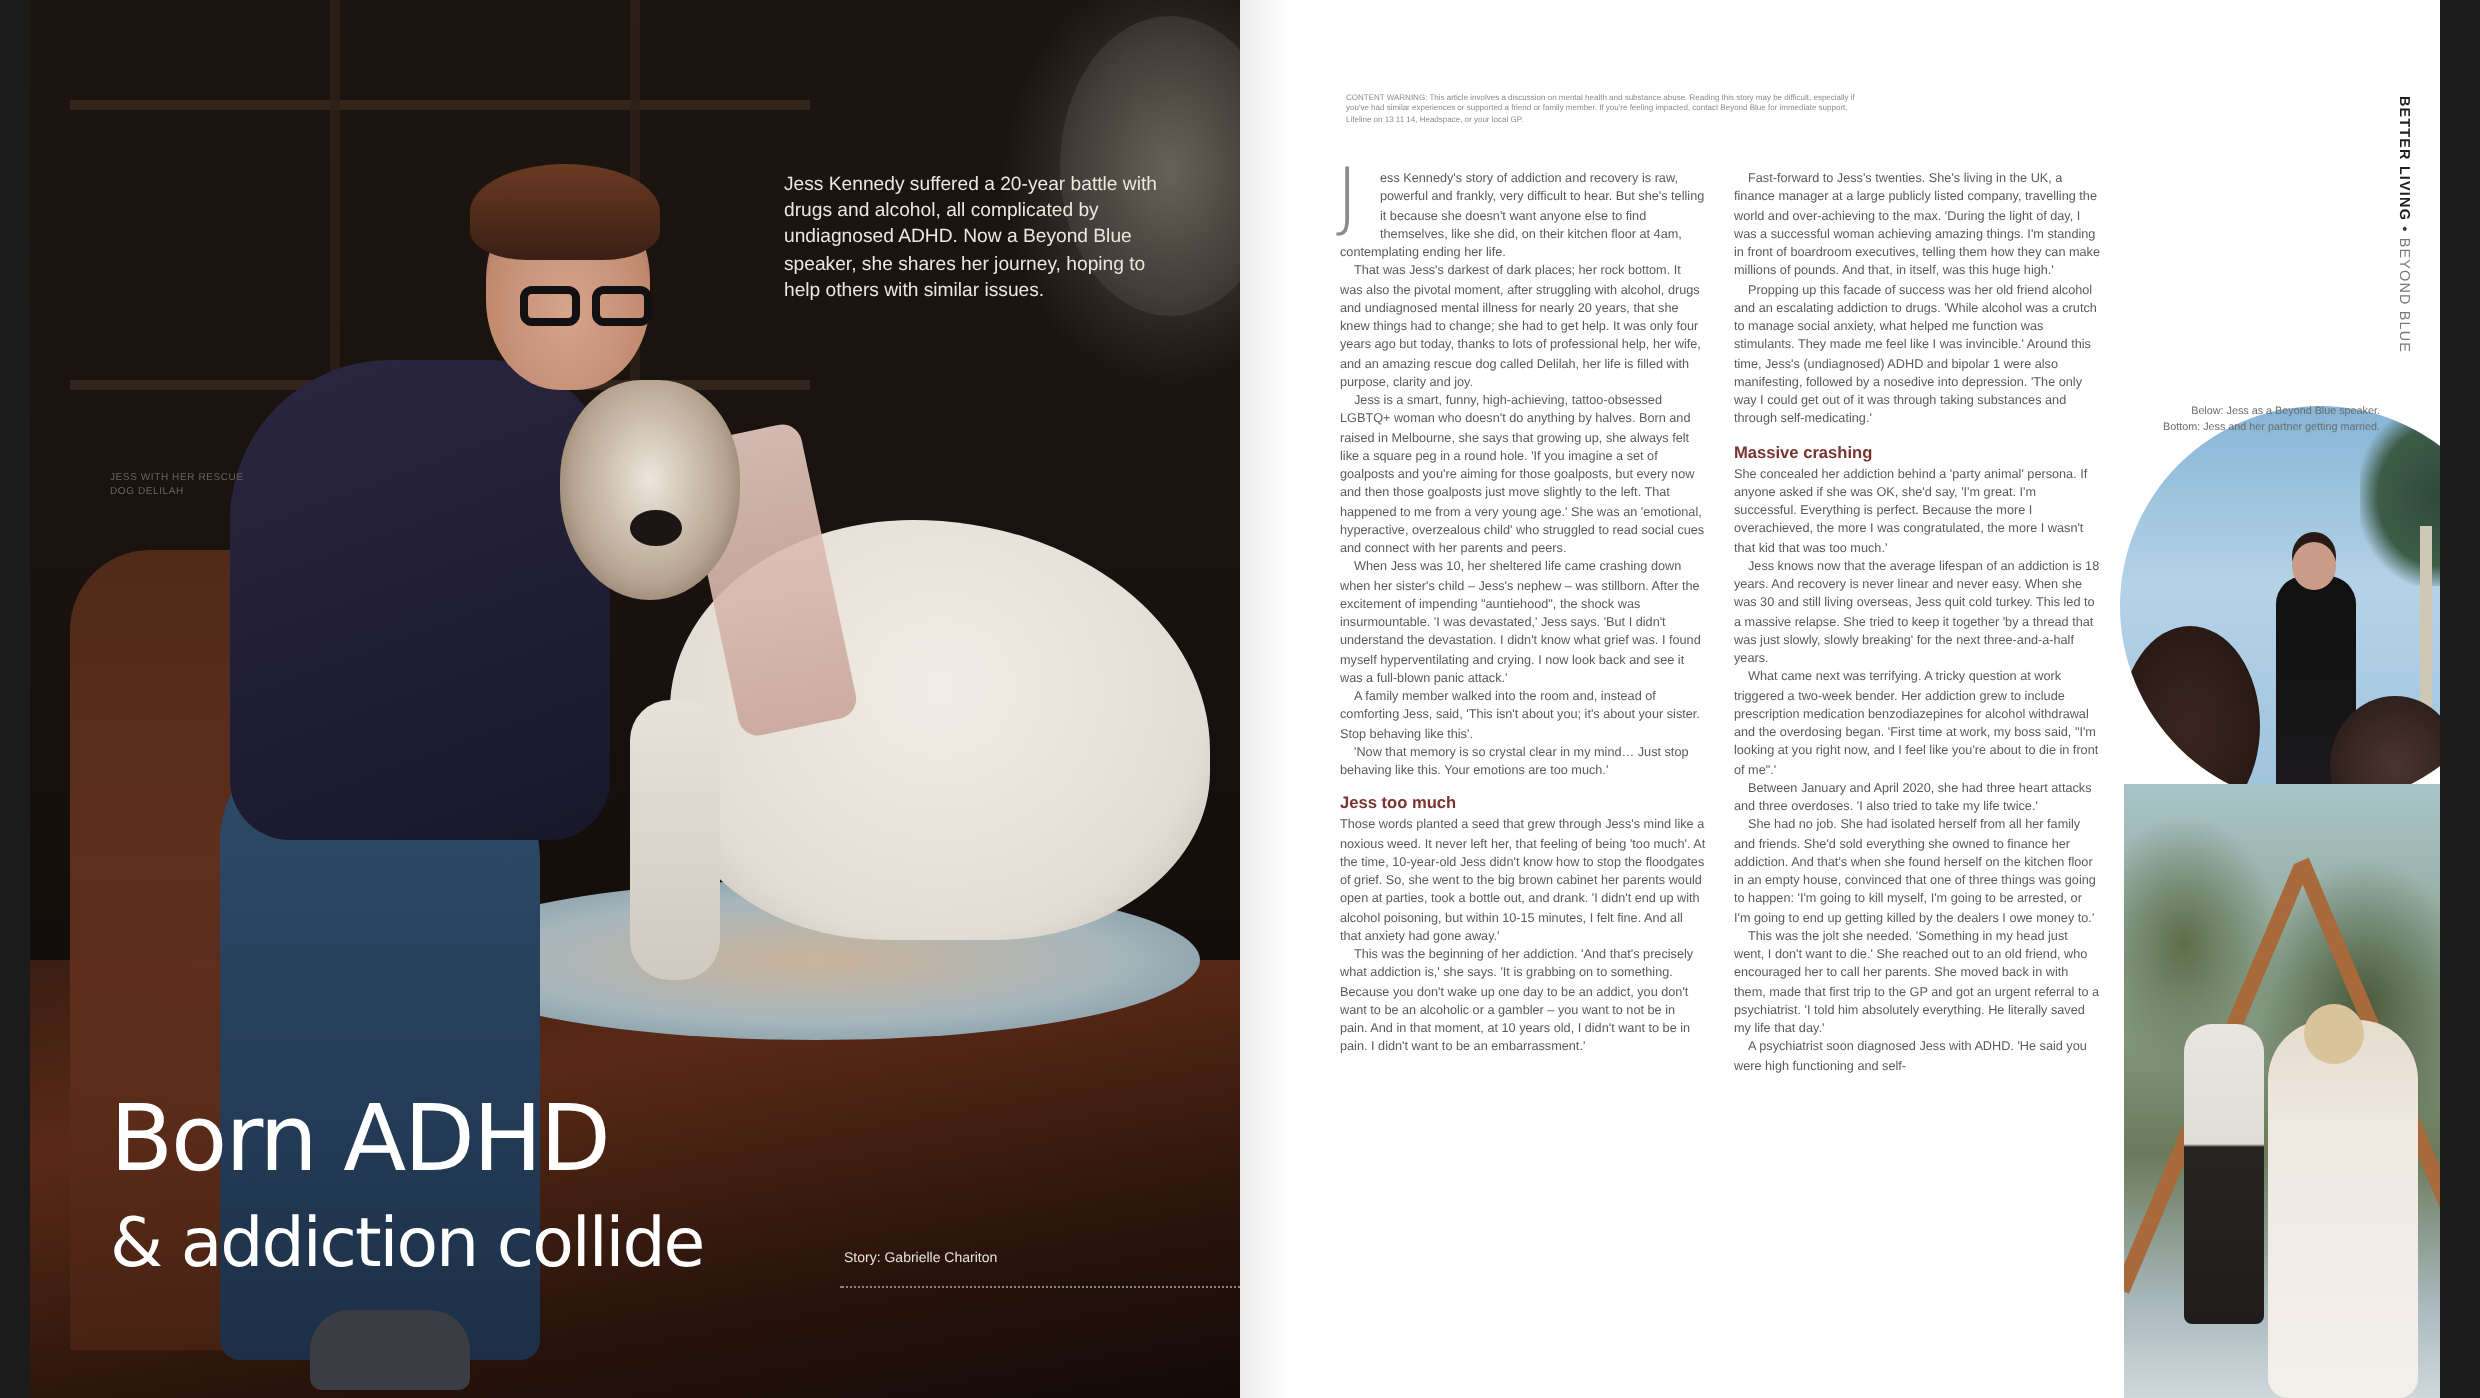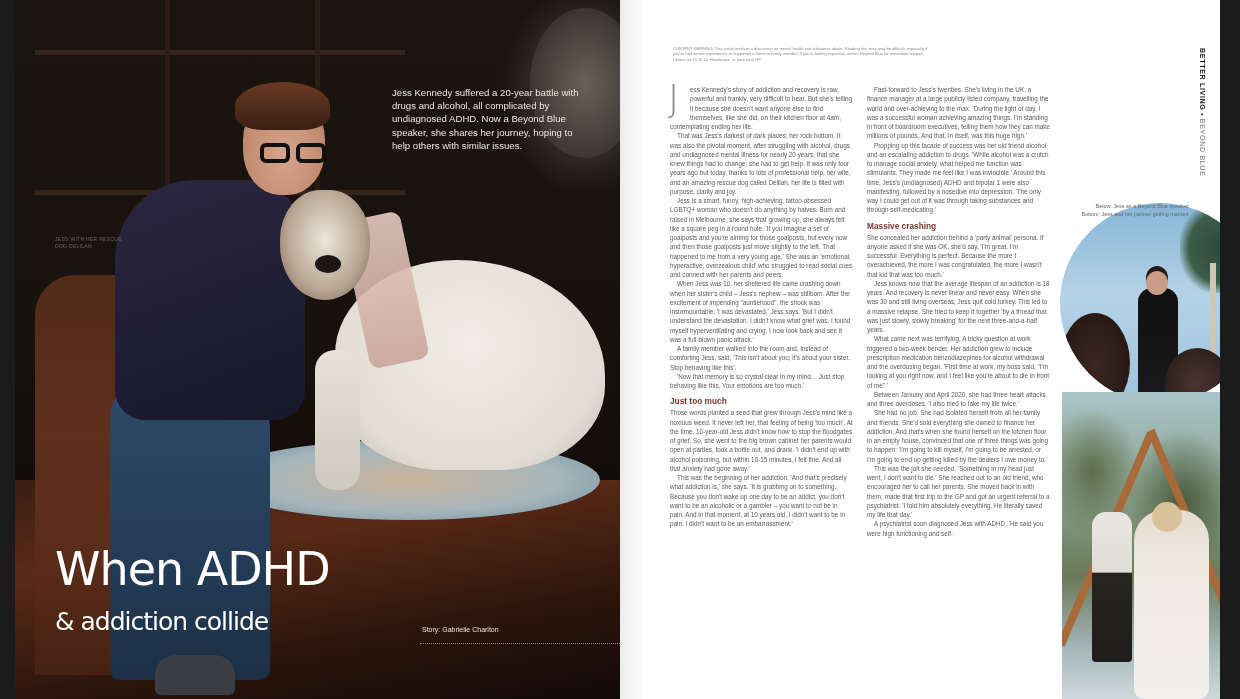--- a/index.html
+++ b/index.html
@@ -100,21 +100,21 @@
   .standfirst {
     position: absolute; left: 377px; top: 86px; width: 190px;
     color: #ece7df; font-size: 9.6px; line-height: 13.2px;
   }
   .headline {
     position: absolute; left: 40px; top: 540px;
     color: #ffffff; font-weight: 300; font-family: "DejaVu Sans", sans-serif;
     letter-spacing: -1px;
   }
   .headline .line1 { font-size: 46px; line-height: 58px; display: block; font-weight: normal; }
-  .headline .line2 { font-size: 25px; line-height: 48px; display: block; font-weight: normal; }
+  .headline .line2 { font-size: 34px; line-height: 48px; display: block; font-weight: normal; }
   .byline {
     position: absolute; left: 407px; top: 626px;
     color: #e9e4da; font-size: 7px;
   }
   .byline-rule {
     position: absolute; left: 405px; top: 643px; width: 200px; height: 0;
     border-top: 1px dotted #8a847b;
   }
 
   
@@ -256,21 +256,21 @@
       <span></span>
       <span></span>
     </div>
   <div class="bandana"></div>
   <div class="dog-head"></div>
   <div class="dog-nose"></div>
 
   <div class="photo-credit">JESS WITH HER RESCUE DOG DELILAH</div>
   <div class="standfirst">Jess Kennedy suffered a 20-year battle with drugs and alcohol, all complicated by undiagnosed ADHD. Now a Beyond Blue speaker, she shares her journey, hoping to help others with similar issues.</div>
   <h1 class="headline">
-    <span class="line1">When ADHD</span>
+    <span class="line1">Born ADHD</span>
     <span class="line2">&amp; addiction collide</span>
   </h1>
   <div class="byline">Story: Gabrielle Chariton</div>
   <div class="byline-rule"></div>
 </div>
 
 <div class="right-page">
   <div class="gutter-shadow"></div>
 
   <div class="content-warning">CONTENT WARNING: This article involves a discussion on mental health and substance abuse. Reading this story may be difficult, especially if you've had similar experiences or supported a friend or family member. If you're feeling impacted, contact Beyond Blue for immediate support, Lifeline on 13 11 14, Headspace, or your local GP.</div>
@@ -280,21 +280,21 @@
   </div>
 
   <div class="col col-1">
     <span class="dropcap">J</span>
     <p class="noindent">ess Kennedy's story of addiction and recovery is raw, powerful and frankly, very difficult to hear. But she's telling it because she doesn't want anyone else to find themselves, like she did, on their kitchen floor at 4am, contemplating ending her life.</p>
     <p>That was Jess's darkest of dark places; her rock bottom. It was also the pivotal moment, after struggling with alcohol, drugs and undiagnosed mental illness for nearly 20 years, that she knew things had to change; she had to get help. It was only four years ago but today, thanks to lots of professional help, her wife, and an amazing rescue dog called Delilah, her life is filled with purpose, clarity and joy.</p>
     <p>Jess is a smart, funny, high-achieving, tattoo-obsessed LGBTQ+ woman who doesn't do anything by halves. Born and raised in Melbourne, she says that growing up, she always felt like a square peg in a round hole. 'If you imagine a set of goalposts and you're aiming for those goalposts, but every now and then those goalposts just move slightly to the left. That happened to me from a very young age.' She was an 'emotional, hyperactive, overzealous child' who struggled to read social cues and connect with her parents and peers.</p>
     <p>When Jess was 10, her sheltered life came crashing down when her sister's child – Jess's nephew – was stillborn. After the excitement of impending "auntiehood", the shock was insurmountable. 'I was devastated,' Jess says. 'But I didn't understand the devastation. I didn't know what grief was. I found myself hyperventilating and crying. I now look back and see it was a full-blown panic attack.'</p>
     <p>A family member walked into the room and, instead of comforting Jess, said, 'This isn't about you; it's about your sister. Stop behaving like this'.</p>
     <p>'Now that memory is so crystal clear in my mind… Just stop behaving like this. Your emotions are too much.'</p>
-    <h3>Just too much</h3>
+    <h3>Jess too much</h3>
     <p class="noindent">Those words planted a seed that grew through Jess's mind like a noxious weed. It never left her, that feeling of being 'too much'. At the time, 10-year-old Jess didn't know how to stop the floodgates of grief. So, she went to the big brown cabinet her parents would open at parties, took a bottle out, and drank. 'I didn't end up with alcohol poisoning, but within 10-15 minutes, I felt fine. And all that anxiety had gone away.'</p>
     <p>This was the beginning of her addiction. 'And that's precisely what addiction is,' she says. 'It is grabbing on to something. Because you don't wake up one day to be an addict, you don't want to be an alcoholic or a gambler – you want to not be in pain. And in that moment, at 10 years old, I didn't want to be in pain. I didn't want to be an embarrassment.'</p>
   </div>
 
   <div class="col col-2">
     <p>Fast-forward to Jess's twenties. She's living in the UK, a finance manager at a large publicly listed company, travelling the world and over-achieving to the max. 'During the light of day, I was a successful woman achieving amazing things. I'm standing in front of boardroom executives, telling them how they can make millions of pounds. And that, in itself, was this huge high.'</p>
     <p>Propping up this facade of success was her old friend alcohol and an escalating addiction to drugs. 'While alcohol was a crutch to manage social anxiety, what helped me function was stimulants. They made me feel like I was invincible.' Around this time, Jess's (undiagnosed) ADHD and bipolar 1 were also manifesting, followed by a nosedive into depression. 'The only way I could get out of it was through taking substances and through self-medicating.'</p>
     <h3>Massive crashing</h3>
     <p class="noindent">She concealed her addiction behind a 'party animal' persona. If anyone asked if she was OK, she'd say, 'I'm great. I'm successful. Everything is perfect. Because the more I overachieved, the more I was congratulated, the more I wasn't that kid that was too much.'</p>
     <p>Jess knows now that the average lifespan of an addiction is 18 years. And recovery is never linear and never easy. When she was 30 and still living overseas, Jess quit cold turkey. This led to a massive relapse. She tried to keep it together 'by a thread that was just slowly, slowly breaking' for the next three-and-a-half years.</p>

